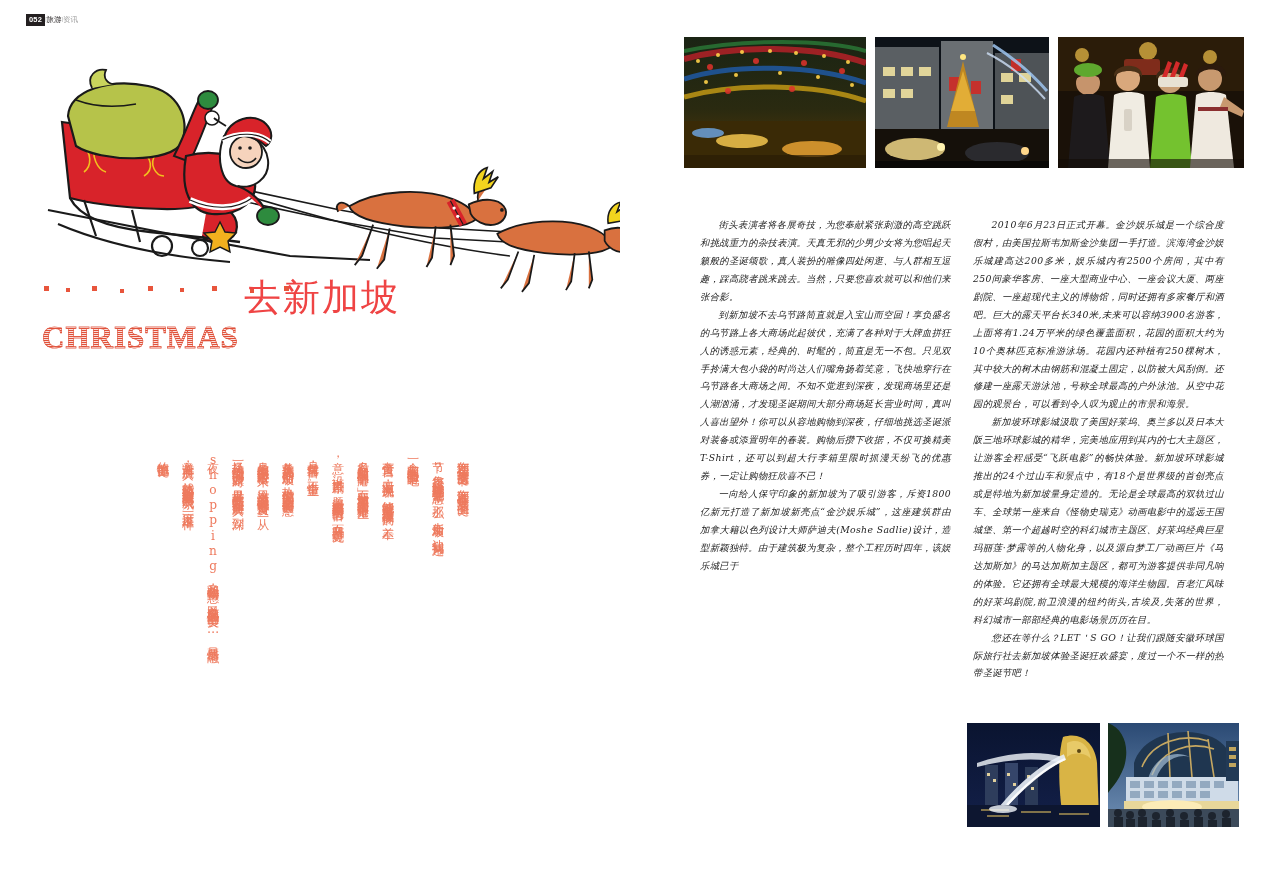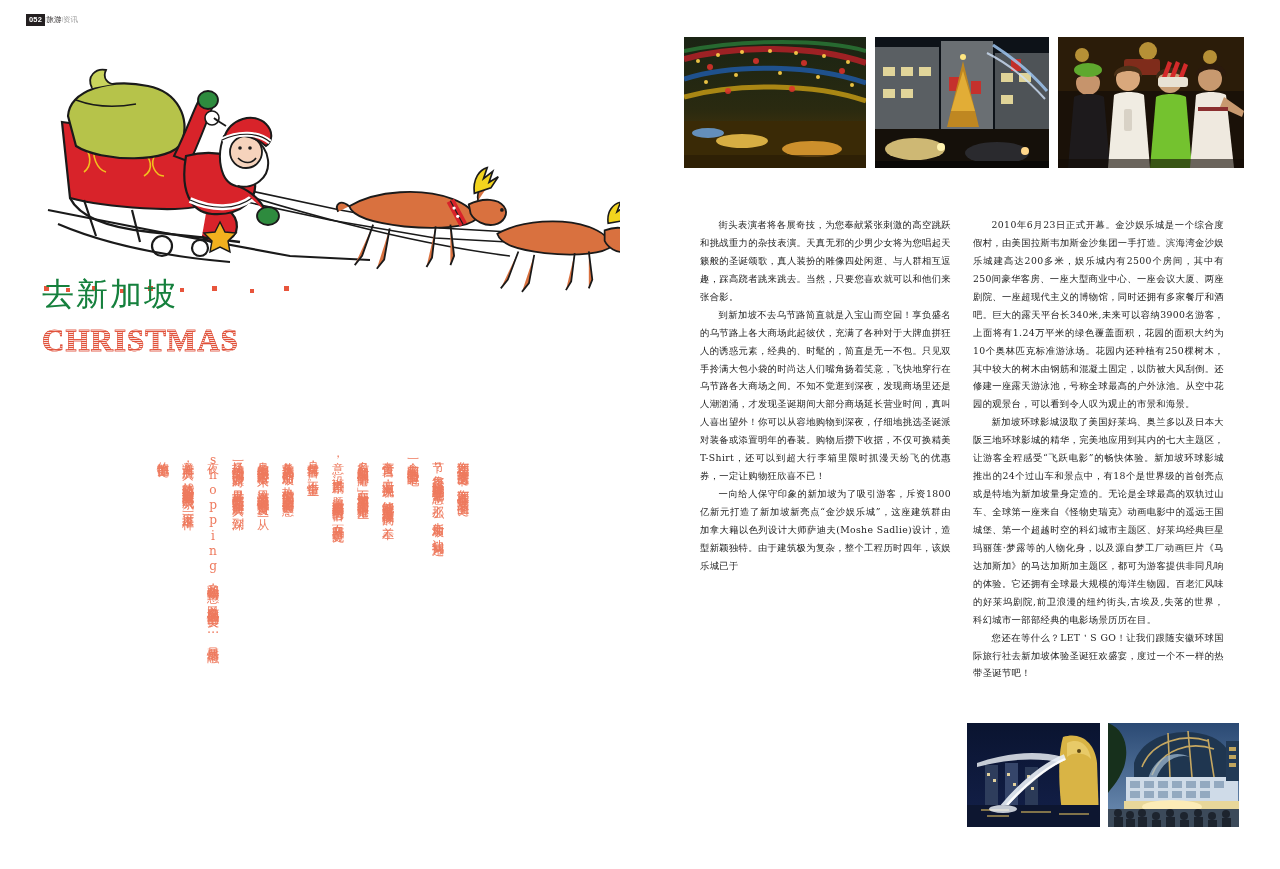--- a/index.html
+++ b/index.html
@@ -16,24 +16,24 @@
   .runhead .sep{color:#8b8b8b;font-size:7px;}
   .runhead .cat{color:#231f20;font-weight:normal;font-size:7.5px;font-family:"Liberation Sans",sans-serif;}
   .runhead .sub{color:#9a9a9a;font-size:7.5px;font-family:"Liberation Sans",sans-serif;}
 
   
   .santa{position:absolute;left:40px;top:60px;width:580px;height:240px;}
   .santa svg{display:block;width:100%;height:100%;}
 
   
   .headline{position:absolute;left:42px;top:276px;width:560px;}
-  .hl1{font-size:32px;color:#15803d;letter-spacing:2px;line-height:1.18;font-family:"DejaVu Serif",serif;font-weight:400;}
+  .hl1{font-size:37px;color:#ef4444;letter-spacing:2px;line-height:1.18;font-family:"DejaVu Serif",serif;font-weight:400;text-align:center;}
   .hl2{font-size:27px;color:#ec674c;letter-spacing:1.5px;line-height:1.25;font-family:"DejaVu Serif",serif;font-weight:400;margin-top:-1px;}
   .hl3{font-size:31px;color:#ef7a5d;letter-spacing:1px;line-height:1.1;font-weight:bold;
-       font-family:"Liberation Serif",serif;margin-top:10px;
+       font-family:"Liberation Serif",serif;margin-top:1px;
        background-image:repeating-linear-gradient(0deg,#e0513a 0 1px,rgba(224,81,58,.18) 1px 2px);
        -webkit-background-clip:text;background-clip:text;color:transparent;
        -webkit-text-stroke:0.6px #e0513a;}
 
   
   .lede{position:absolute;left:150px;top:452px;height:392px;
         display:flex;flex-direction:row-reverse;align-items:flex-start;gap:0px;}
   .lede .vcol{writing-mode:vertical-rl;text-orientation:upright;
         font-size:12.2px;line-height:2.05;letter-spacing:1.1px;
         color:#ee7a5e;font-family:"DejaVu Serif",serif;
@@ -46,21 +46,21 @@
   .ph1{width:182px;height:131px;}
   .ph2{width:174px;height:131px;}
   .ph3{width:186px;height:131px;}
 
   
   .bodywrap{position:absolute;left:700px;top:216px;width:525px;
             display:flex;gap:22px;}
   .bcol{width:251px;}
   .bcol p{margin:0 0 0 0;font-size:9.3px;line-height:1.93;letter-spacing:.35px;
           text-align:justify;text-justify:inter-ideograph;color:#1c1c1c;
-          font-family:"DejaVu Serif",serif;text-indent:2em;}
+          font-family:"DejaVu Serif",serif;text-indent:2em;font-style:italic;}
   .bcol p + p{margin-top:0;}
 
   
   .botphotos{position:absolute;left:967px;top:723px;display:flex;gap:8px;}
   .bp1{width:133px;height:104px;}
   .bp2{width:131px;height:104px;}
 </style>
 </head>
 <body>
 

